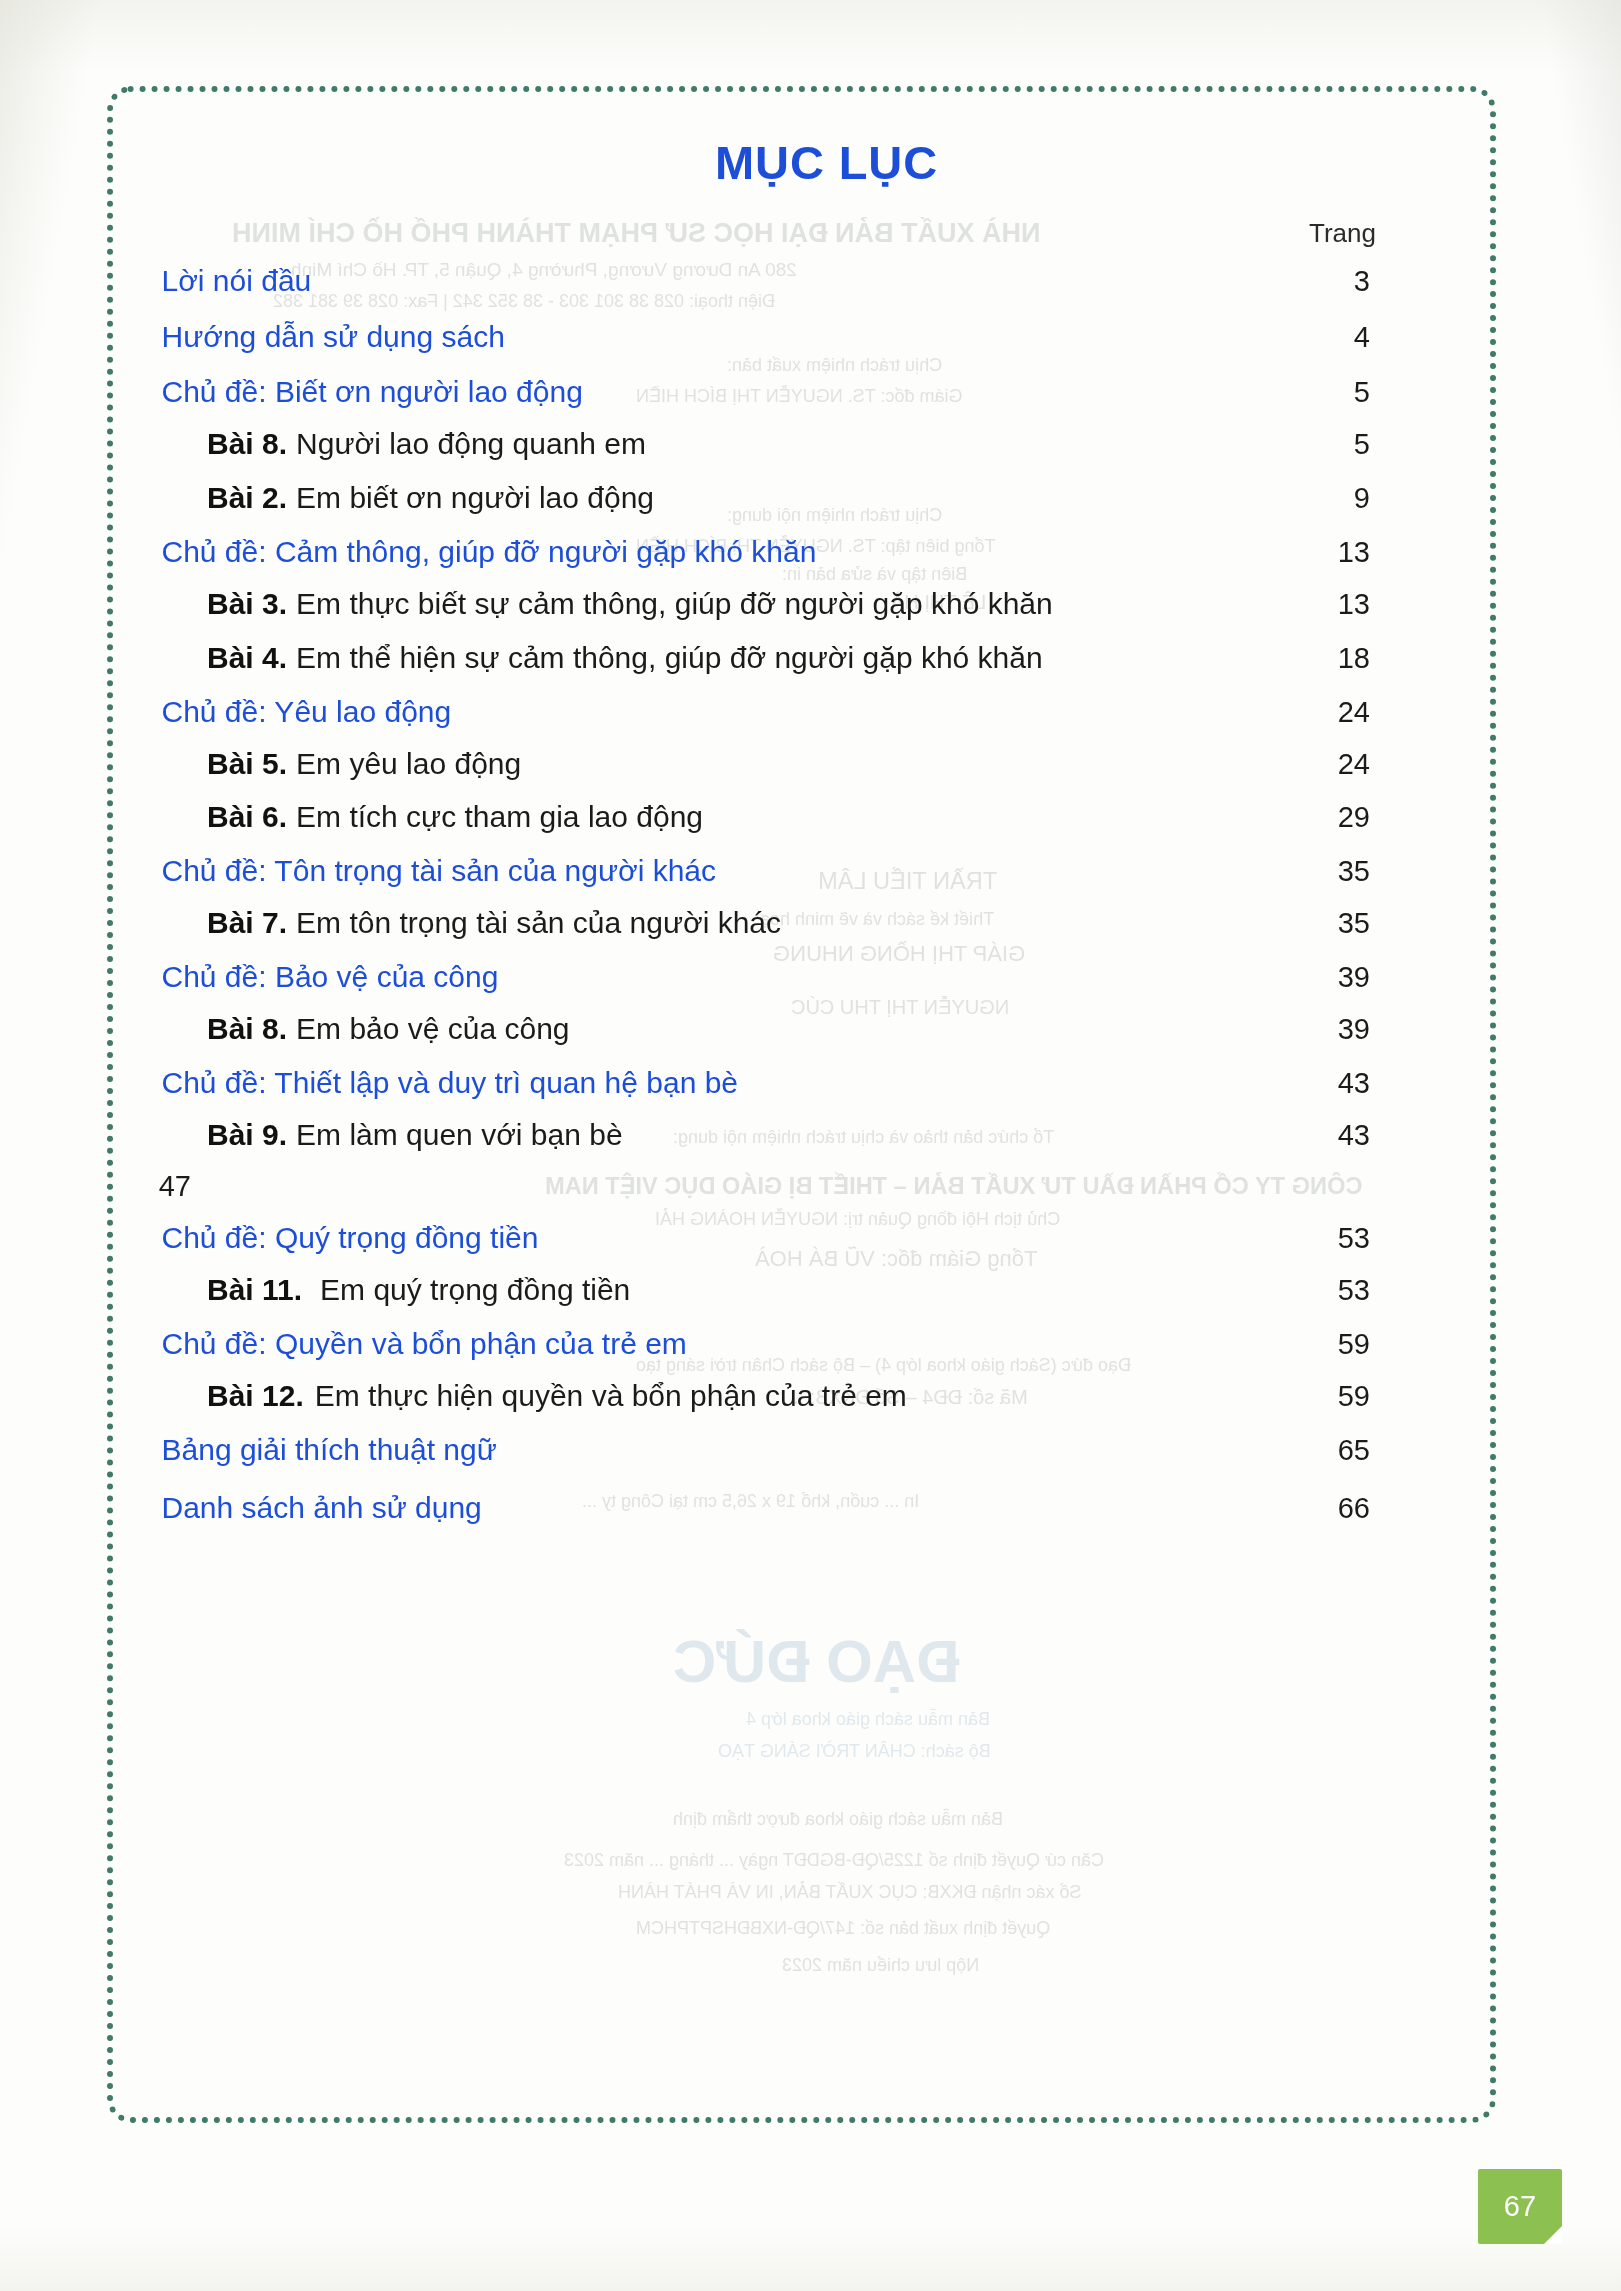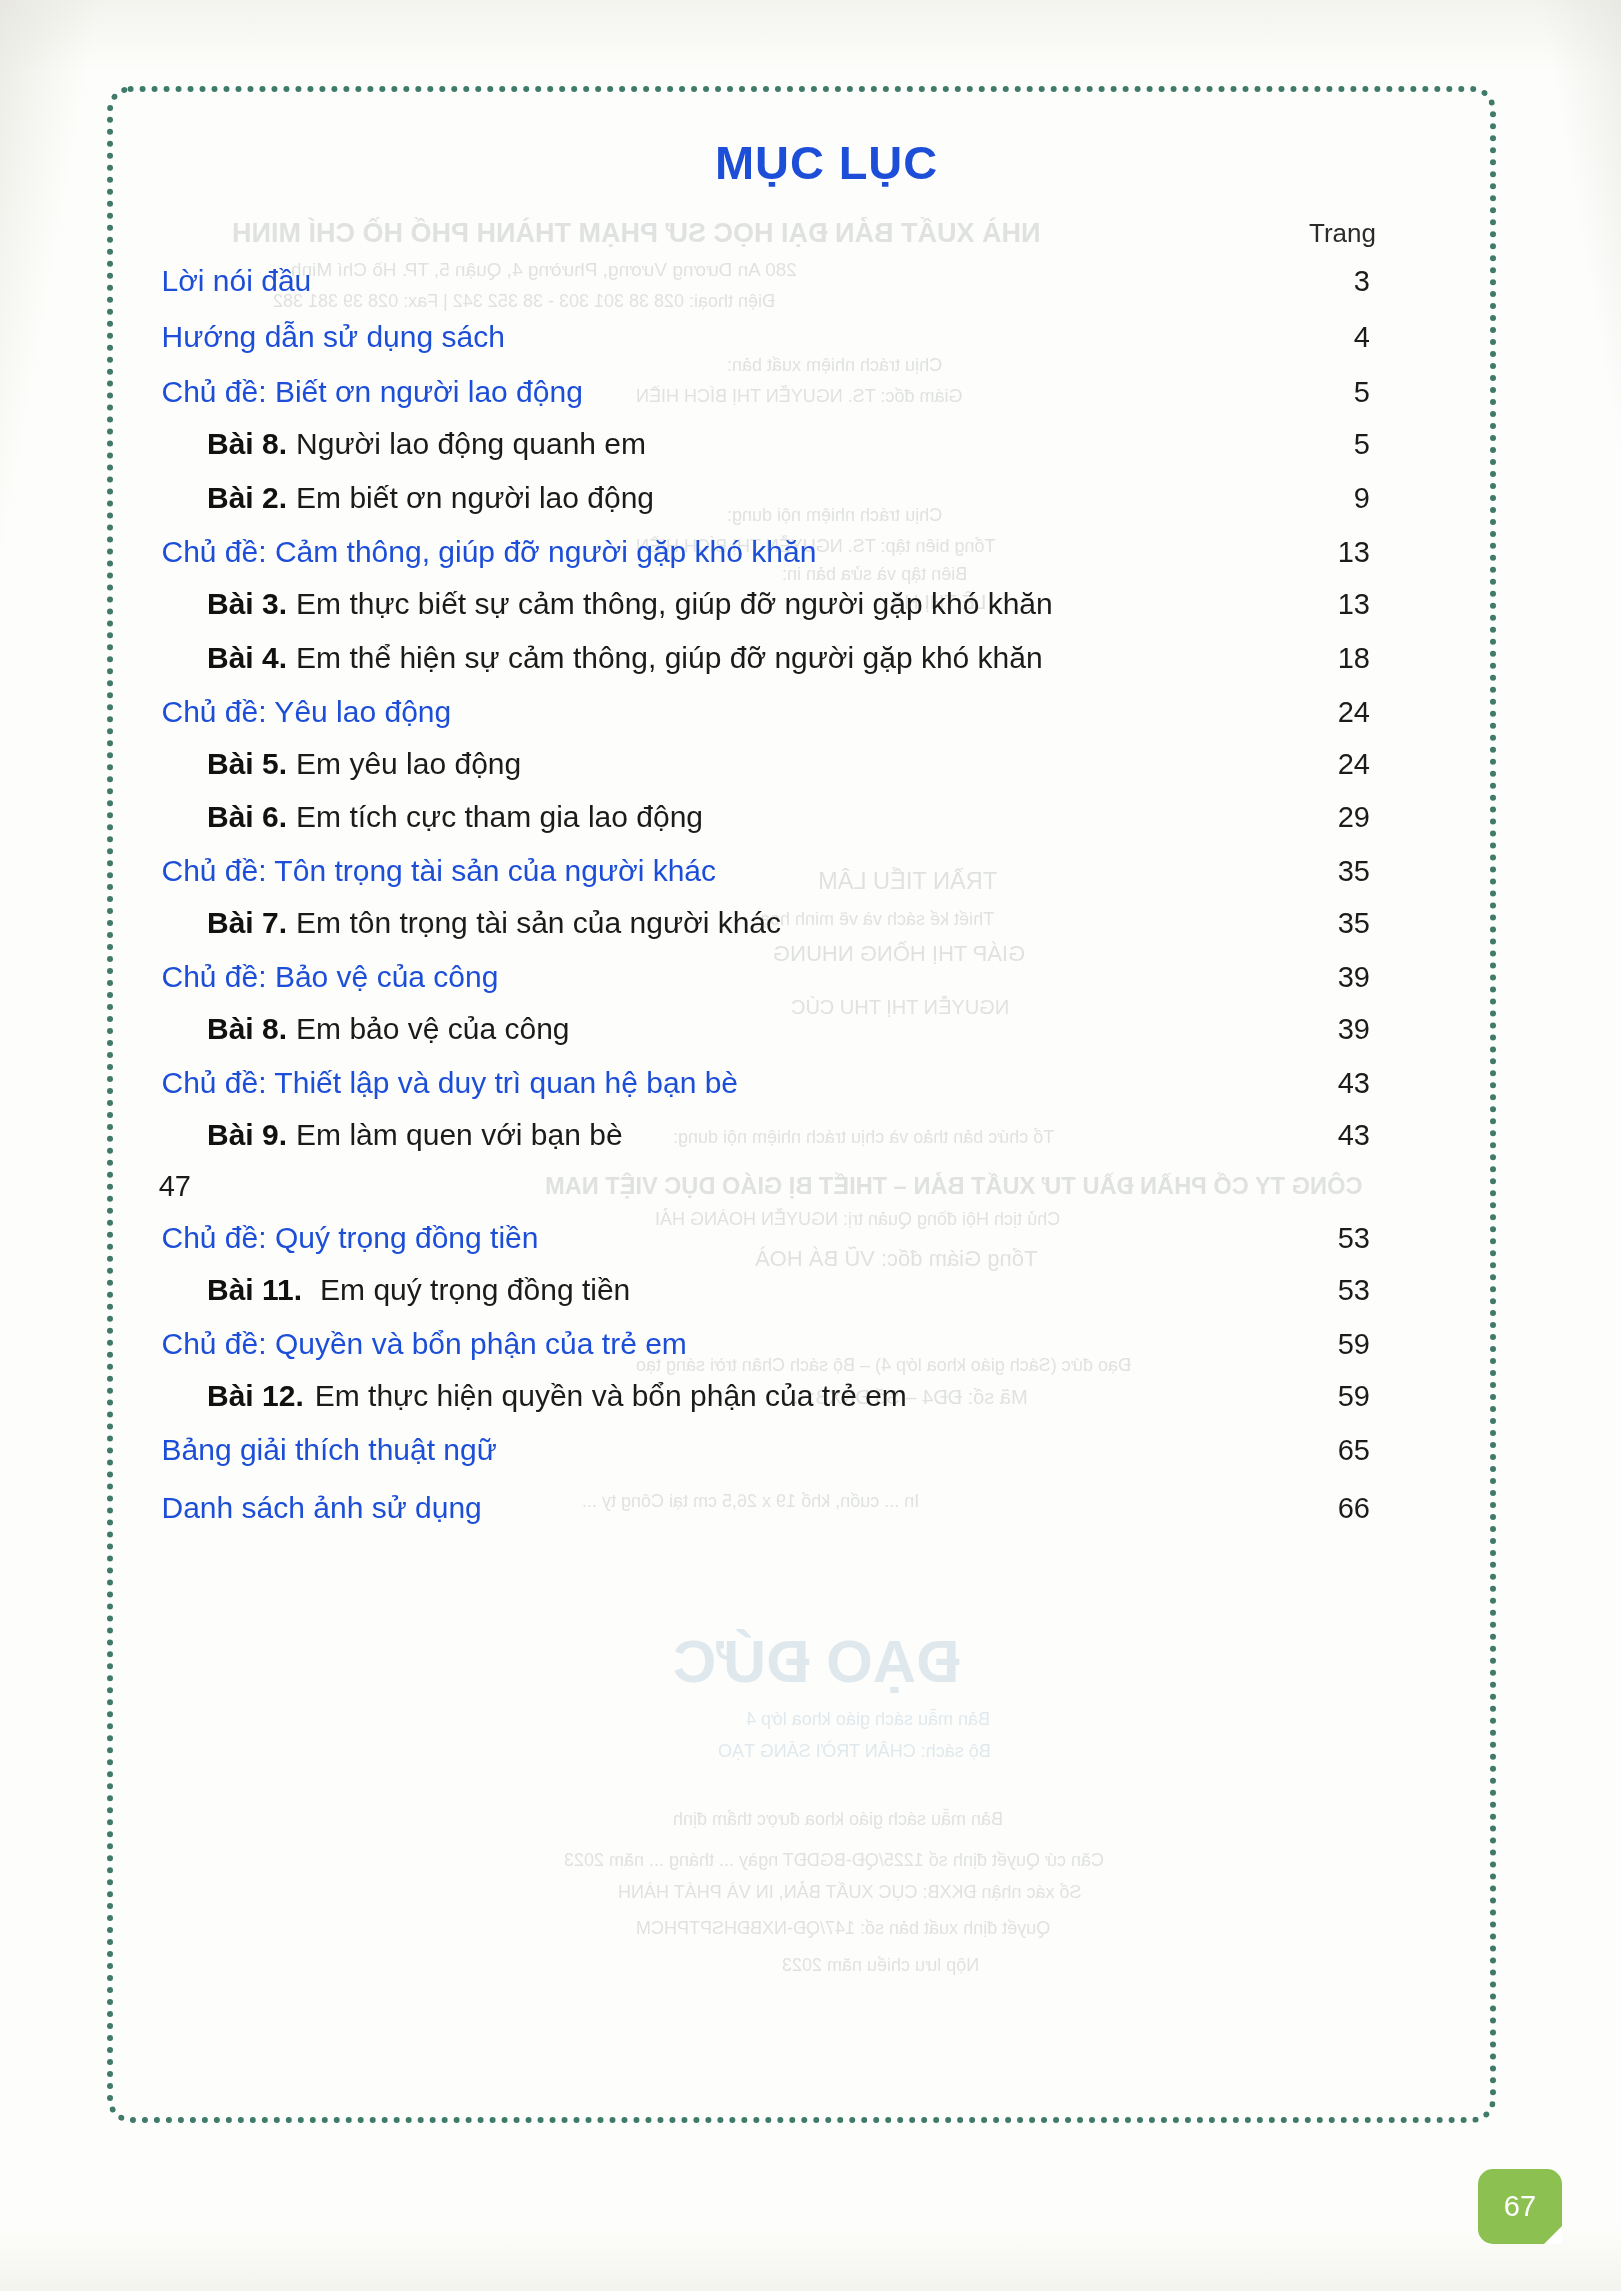--- a/index.html
+++ b/index.html
@@ -130,21 +130,21 @@
     right: 60px;
     bottom: 47px;
     width: 84px;
     height: 75px;
     background: #8cc152;
     color: #ffffff;
     font-size: 29px;
     display: flex;
     align-items: center;
     justify-content: center;
-    border-radius: 15px;
+    border-radius: 2px;
     margin-top: 12px;
   }
   .pagebadge .corner {
     position: absolute;
     right: 0;
     bottom: 0;
     width: 0;
     height: 0;
     border-left: 18px solid transparent;
     border-bottom: 18px solid #ffffff;

